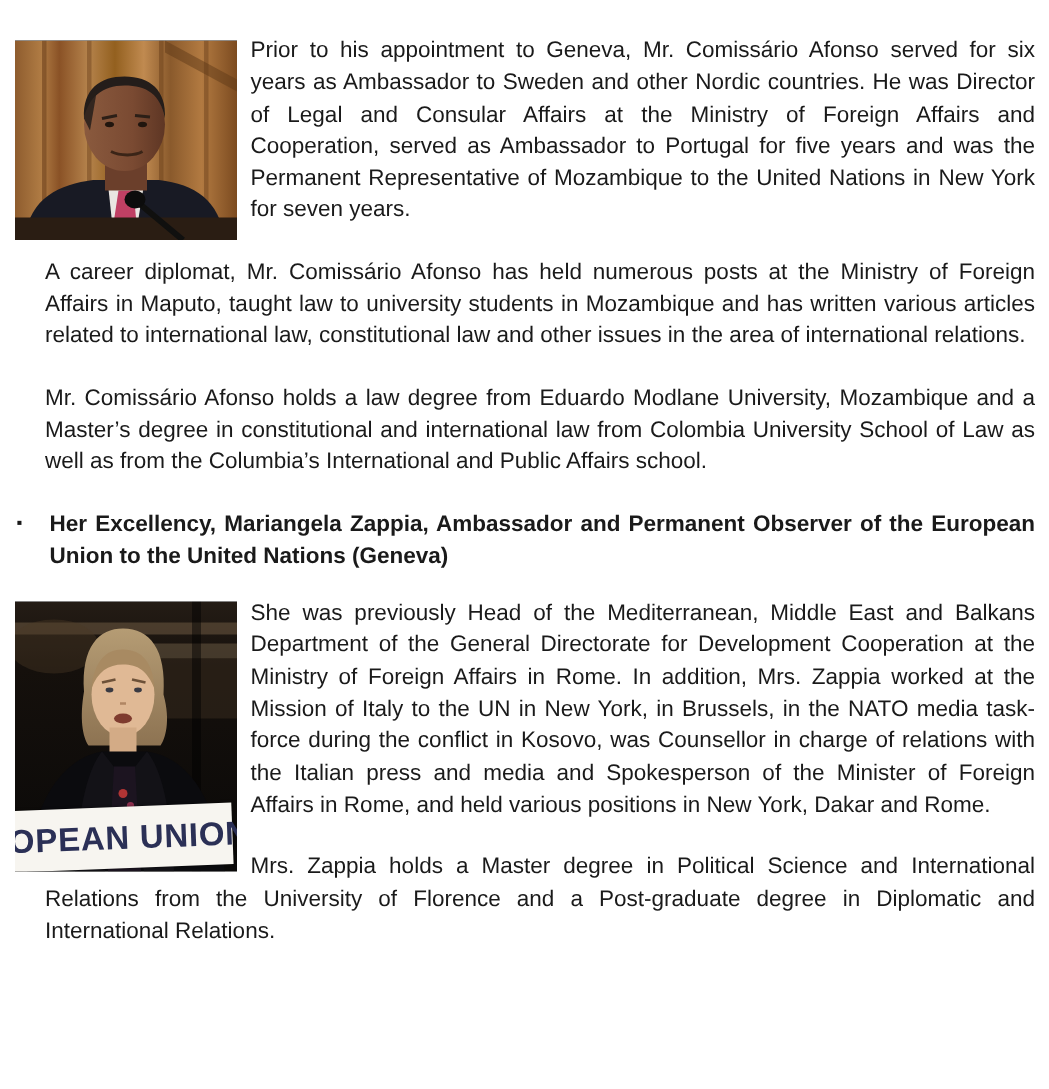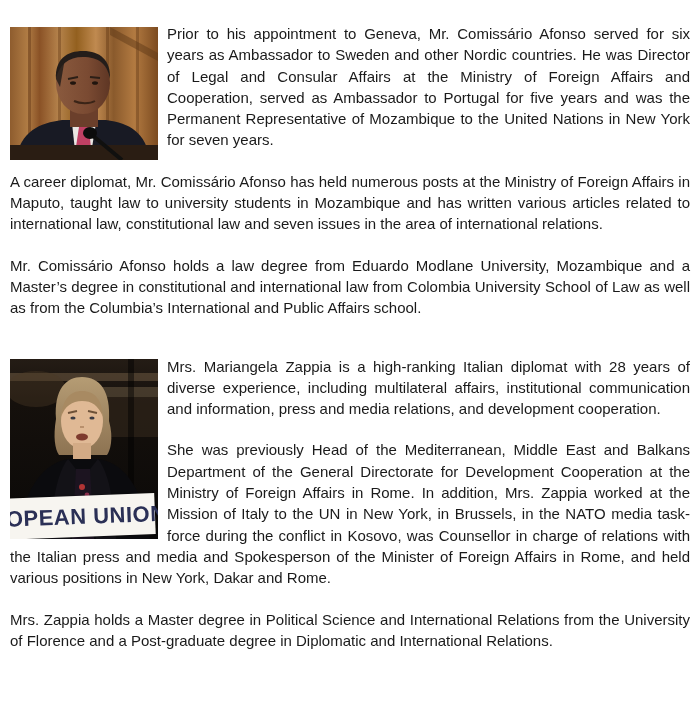--- a/index.html
+++ b/index.html
@@ -28,20 +28,21 @@
     left: 1px; top: 0px;
     font-size: 11px;
     font-weight: bold;
   }
   .section-body { overflow: visible; }
   .section-body::after { content: ""; display: block; clear: both; }
 
   p.bio {
     text-align: justify;
     margin-bottom: 20px;
+    margin-left: 20px;
   }
 
   .photo {
     float: left;
     position: relative;
     overflow: hidden;
     background: #222;
   }
   .photo-1 {
     width: 148px; height: 133px;
@@ -127,28 +128,29 @@
           <path d="M 64,74 C 70,77 80,77 85,74" stroke="#3a2417" stroke-width="2" fill="none"></path>
 
           <rect x="0" y="118" width="148" height="15" fill="#2a1d13"></rect>
 
           <line x1="112" y1="133" x2="82" y2="108" stroke="#10100f" stroke-width="4"></line>
           <ellipse cx="80" cy="106" rx="7" ry="6" fill="#0c0c0c"></ellipse>
         </svg>
       </div>
 
       <p class="bio">Prior to his appointment to Geneva, Mr. Comissário Afonso served for six years as Ambassador to Sweden and other Nordic countries. He was Director of Legal and Consular Affairs at the Ministry of Foreign Affairs and Cooperation, served as Ambassador to Portugal for five years and was the Permanent Representative of Mozambique to the United Nations in New York for seven years.</p>
-      <p class="bio">A career diplomat, Mr. Comissário Afonso has held numerous posts at the Ministry of Foreign Affairs in Maputo, taught law to university students in Mozambique and has written various articles related to international law, constitutional law and seven issues in the area of international relations.</p>
+      <p class="bio">A career diplomat, Mr. Comissário Afonso has held numerous posts at the Ministry of Foreign Affairs in Maputo, taught law to university students in Mozambique and has written various articles related to international law, constitutional law and other issues in the area of international relations.</p>
       <p class="bio">Mr. Comissário Afonso holds a law degree from Eduardo Modlane University, Mozambique and a Master’s degree in constitutional and international law from Colombia University School of Law as well as from the Columbia’s International and Public Affairs school.</p>
     </div>
   </div>
 
   <div>
     <div class="heading">
       <span class="bullet">▪</span>
+      <span>Her Excellency, Mariangela Zappia, Ambassador and Permanent Observer of the European Union to the United Nations (Geneva)</span>
     </div>
 
     <div class="section-body">
       <div class="photo photo-2">
         <svg viewBox="0 0 148 180" preserveAspectRatio="none">
           <defs>
             <linearGradient id="bg2" x1="0" y1="0" x2="0" y2="1">
               <stop offset="0" stop-color="#241c15"></stop>
               <stop offset="0.25" stop-color="#15100c"></stop>
               <stop offset="1" stop-color="#0a0908"></stop>
@@ -188,19 +190,18 @@
           <circle cx="72" cy="128" r="3" fill="#b13434"></circle>
           <circle cx="77" cy="136" r="2.4" fill="#8e2f4e"></circle>
           <circle cx="68" cy="140" r="2.2" fill="#b13434"></circle>
           <circle cx="74" cy="148" r="2.6" fill="#7e2b44"></circle>
         </svg>
         <div class="nameplate">
           <span>ROPEAN UNION</span>
         </div>
       </div>
 
-      <p class="bio">Mrs. Mariangela Zappia is a high-ranking Italian diplomat with 28 years of diverse experience, including multilateral affairs, institutional communication and information, press and media relations, and development cooperation.</p>
       <p class="bio">She was previously Head of the Mediterranean, Middle East and Balkans Department of the General Directorate for Development Cooperation at the Ministry of Foreign Affairs in Rome. In addition, Mrs. Zappia worked at the Mission of Italy to the UN in New York, in Brussels, in the NATO media task-force during the conflict in Kosovo, was Counsellor in charge of relations with the Italian press and media and Spokesperson of the Minister of Foreign Affairs in Rome, and held various positions in New York, Dakar and Rome.</p>
       <p class="bio">Mrs. Zappia holds a Master degree in Political Science and International Relations from the University of Florence and a Post-graduate degree in Diplomatic and International Relations.</p>
     </div>
   </div>
 
 </div>
 
 </body></html>

